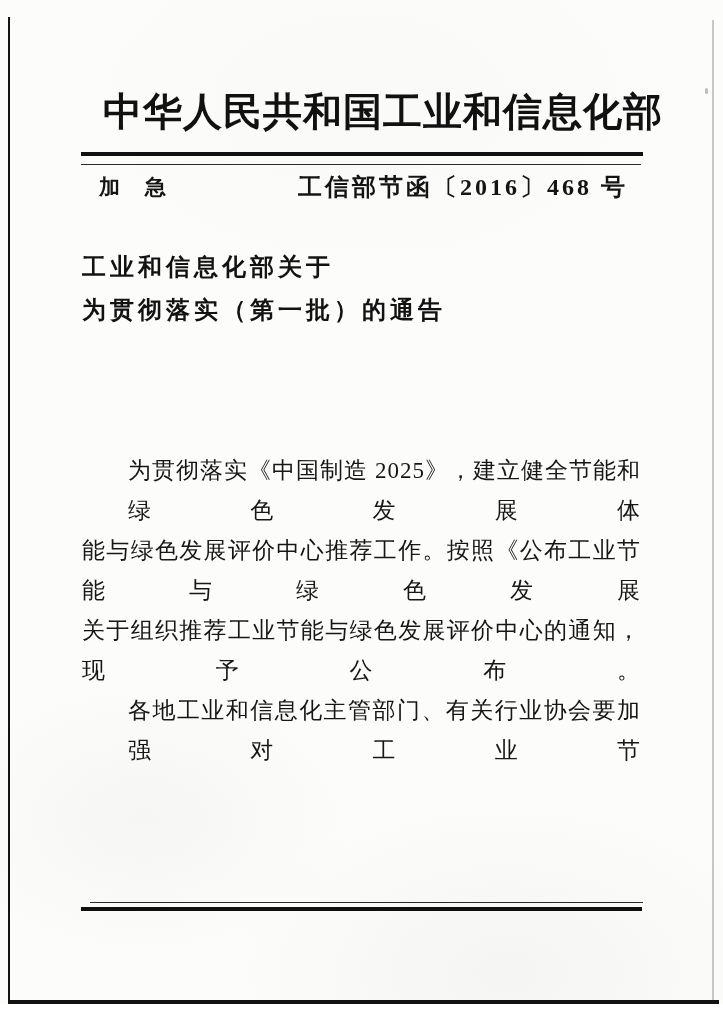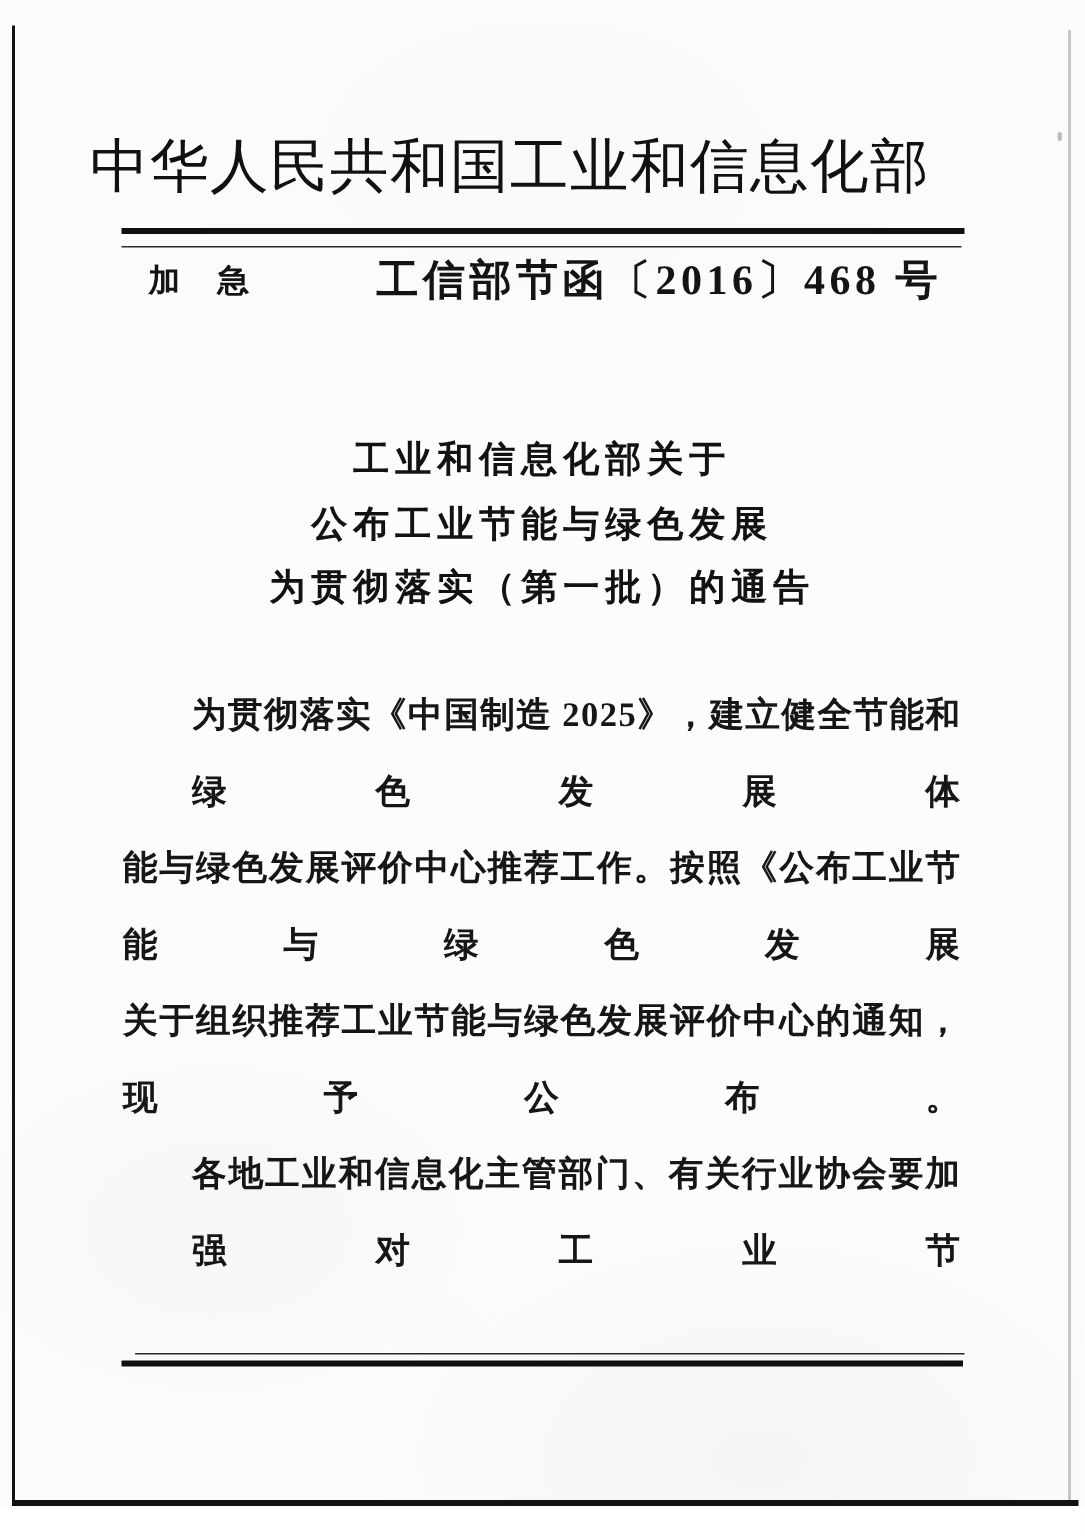--- a/index.html
+++ b/index.html
@@ -21,55 +21,55 @@
   
   .scan-left   { position: absolute; left: 8px;  top: 17px;   width: 2px;  height: 987px; background: #141414; }
   .scan-bottom { position: absolute; left: 8px;  top: 1000px; width: 711px; height: 4px;  background: #121212; }
   .scan-right  { position: absolute; left: 712px; top: 20px;  width: 2px;  height: 982px; background: #9a9a9a; opacity: 0.55; }
   .scan-speck  { position: absolute; left: 705px; top: 88px;  width: 3px;  height: 6px;   background: #8a8a8a; opacity: 0.55; border-radius: 2px; }
   .below-page  { position: absolute; left: 0; top: 1004px; width: 723px; height: 20px; background: #ffffff; }
 
   
   .ministry {
     position: absolute; left: 60px; top: 88px; width: 603px;
-    margin: 0; text-align: left;
-    font-size: 39px; line-height: 48px; font-weight: 400;
+    margin: 0; text-align: right;
+    font-size: 39px; line-height: 48px; font-weight: 700;
     letter-spacing: 1px; color: #111111;
   }
   .rule-thick { position: absolute; left: 81px; top: 152px; width: 562px; height: 4px; background: #101010; }
   .rule-thin  { position: absolute; left: 81px; top: 164px; width: 560px; height: 1px; background: #2a2a2a; }
 
   .meta-row {
     position: absolute; left: 82px; top: 172px; width: 559px; height: 30px;
     display: flex; justify-content: space-between; align-items: center;
     color: #141414;
   }
   .urgency {
     font-size: 21px; font-weight: 700; letter-spacing: 2px; padding-left: 17px; font-family: Liberation Mono, monospace;
   }
   .docnum {
-    font-size: 28px; font-weight: 700; letter-spacing: 3px; padding-right: 13px; text-align: right;
+    font-size: 24px; font-weight: 700; letter-spacing: 3px; padding-right: 13px; text-align: right;
   }
 
   
   .doc-title {
     position: absolute; left: 82px; top: 246px; width: 559px;
-    text-align: center; color: #121212; margin-top: 40px;
+    color: #121212;
   }
   .doc-title .tline {
     font-size: 24px; font-weight: 700; line-height: 42.5px; letter-spacing: 4px;
   }
 
   
   .body-text {
     position: absolute; left: 82px; top: 451px; width: 559px;
     color: #161616;
   }
   .body-text .bline {
-    font-size: 23px; font-weight: 700; line-height: 51px;
+    font-size: 23px; font-weight: 400; line-height: 40px;
     letter-spacing: 1px; white-space: nowrap;
     text-align: justify; text-align-last: justify; text-justify: inter-character;
     white-space: normal;
   }
   .body-text .bline.indent { padding-left: 46px; }
 
   
   .foot-thin  { position: absolute; left: 90px; top: 902px; width: 553px; height: 1px; background: #2a2a2a; }
   .foot-thick { position: absolute; left: 81px; top: 907px; width: 561px; height: 4px; background: #101010; }
 </style>
@@ -88,21 +88,20 @@
   <div class="rule-thick"></div>
   <div class="rule-thin"></div>
 
   <div class="meta-row">
     <span class="urgency">加　急</span>
     <span class="docnum">工信部节函〔2016〕468 号</span>
   </div>
 
   <div class="doc-title">
     <div class="tline">工业和信息化部关于</div>
-    <div class="tline">公布工业节能与绿色发展</div>
     <div class="tline">为贯彻落实（第一批）的通告</div>
   </div>
 
   <div class="body-text">
     <div class="bline indent">为贯彻落实《中国制造 2025》，建立健全节能和绿色发展体</div>
     <div class="bline">能与绿色发展评价中心推荐工作。按照《公布工业节能与绿色发展</div>
     <div class="bline">关于组织推荐工业节能与绿色发展评价中心的通知，现予公布。</div>
     <div class="bline indent">各地工业和信息化主管部门、有关行业协会要加强对工业节</div>
 
   </div>

